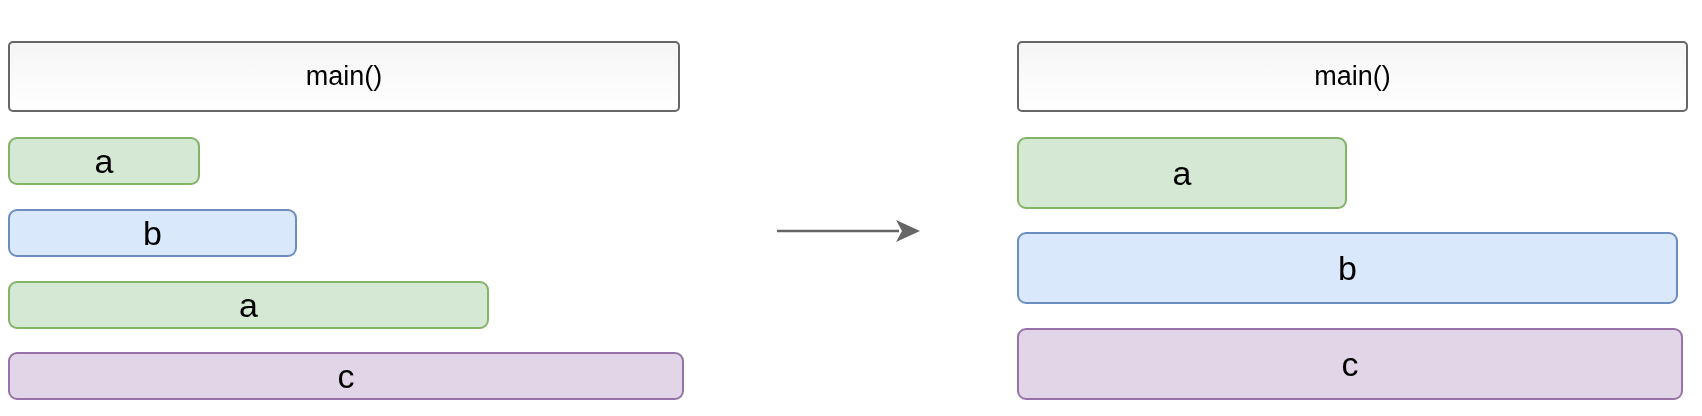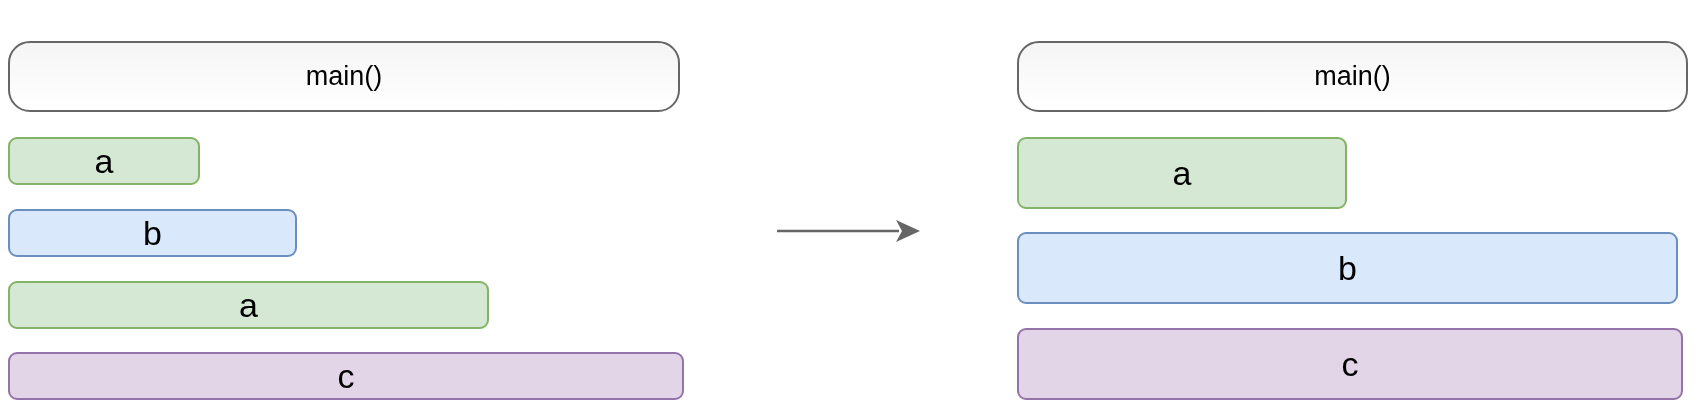--- a/index.html
+++ b/index.html
@@ -32,21 +32,21 @@
     align-items: center;
     justify-content: center;
     font-size: 34px;
     color: var(--text-color, #000000);
     line-height: 1;
     pointer-events: auto;
   }
   .frame--grey {
     background: linear-gradient(var(--grey-fill-top, #f5f5f5), var(--grey-fill-bottom, #ffffff));
     border-color: var(--grey-stroke, #666666);
-    border-radius: 22px;
+    border-radius: 5px;
     font-size: 27px;
   }
   .frame--green {
     background: var(--green-fill, #d5e8d4);
     border-color: var(--green-stroke, #82b366);
   }
   .frame--blue {
     background: var(--blue-fill, #dae8fc);
     border-color: var(--blue-stroke, #6c8ebf);
   }

